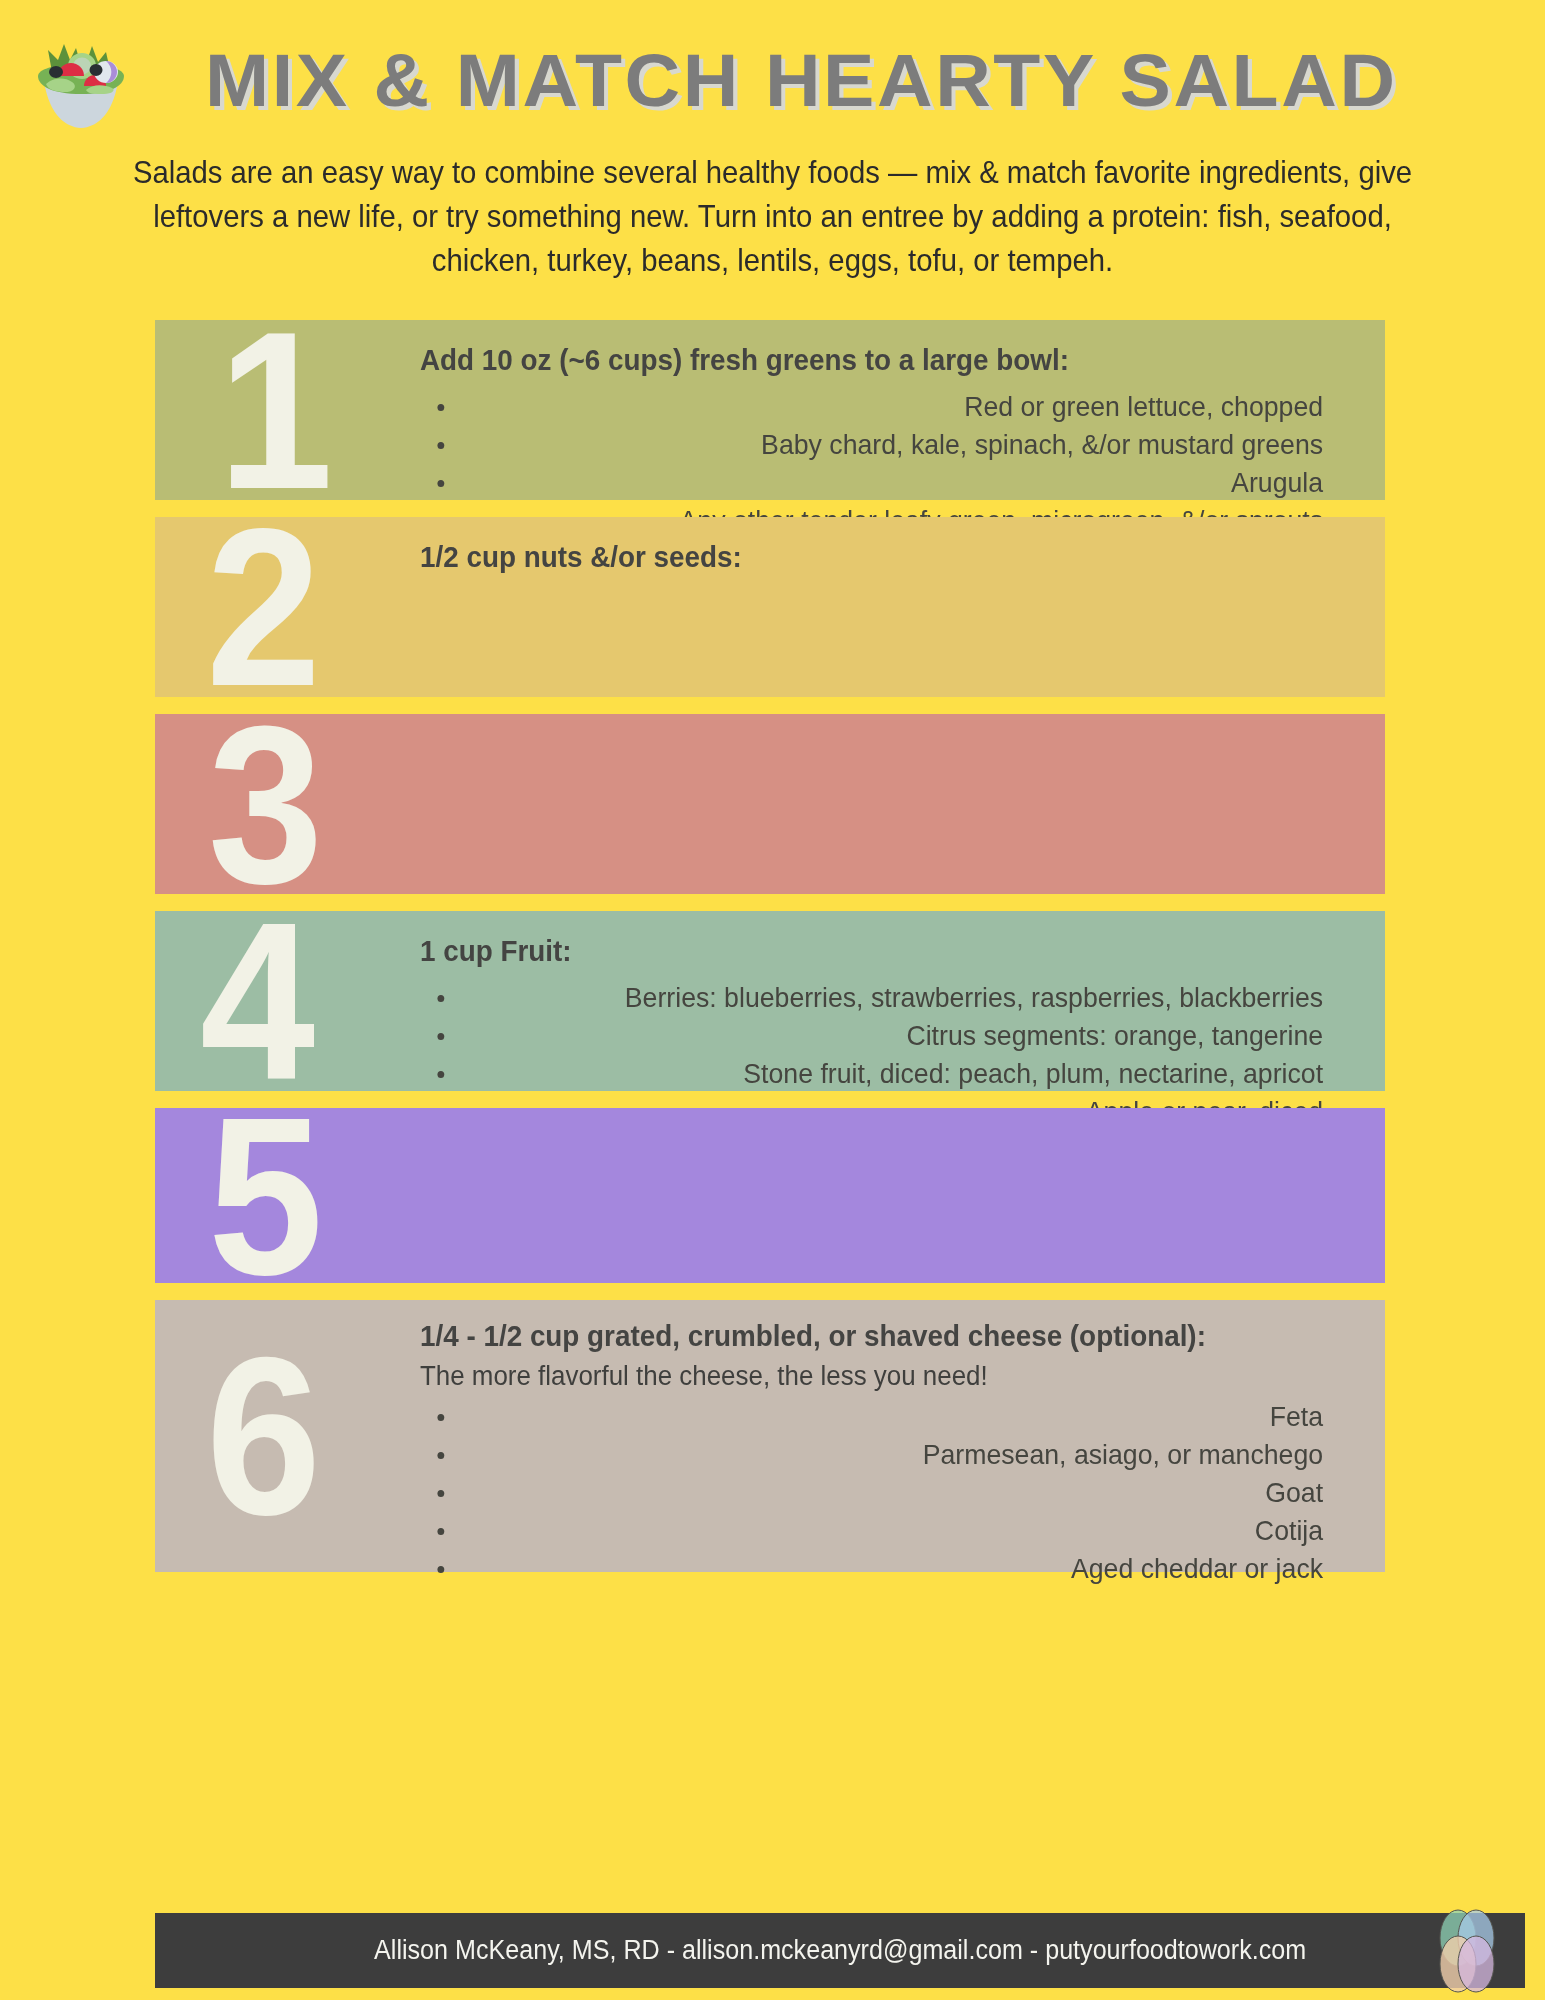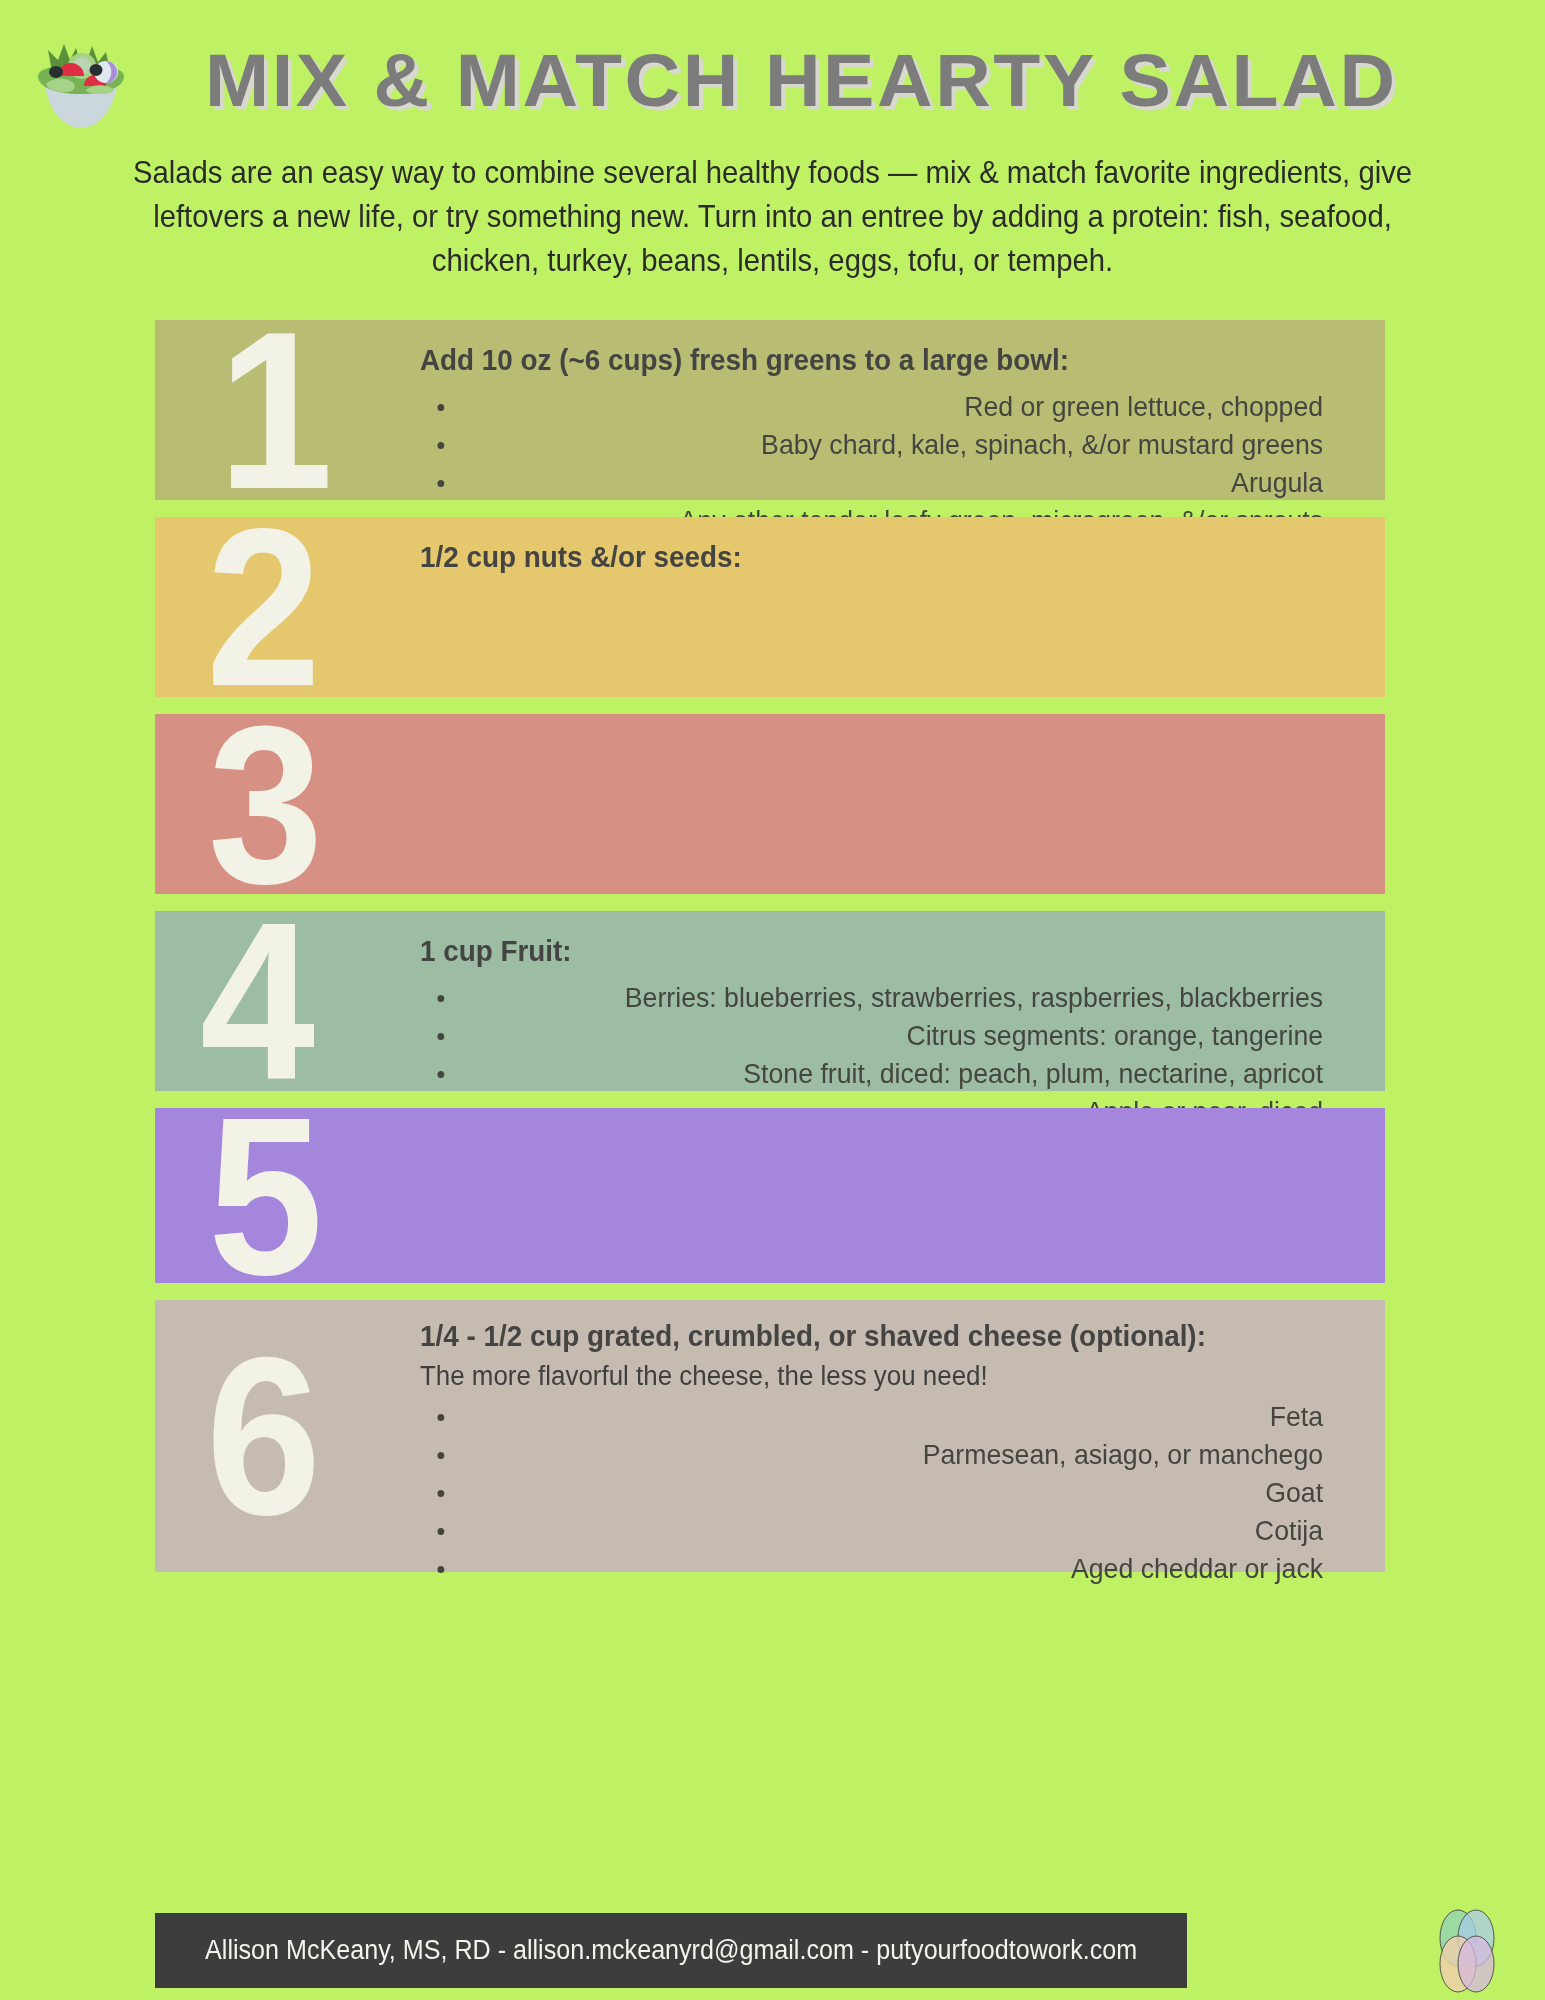--- a/index.html
+++ b/index.html
@@ -11,21 +11,21 @@
     height: 2000px;
     background: #f2f2e6;
     font-family: "Liberation Sans", sans-serif;
     color: #444442;
     overflow: hidden;
   }
   .page {
     position: relative;
     width: 1545px;
     height: 2000px;
-    background: #bef264;
+    background: #fde047;
   }
 
   
   .header {
     position: relative;
     height: 120px;
     padding-top: 22px;
     box-sizing: border-box;
   }
   .salad-icon {
@@ -184,21 +184,21 @@
 
   .band5 .content { padding-top: 26px; }
   .band6 .content { padding-top: 18px; }
   .band6 .sec-title { margin-bottom: 2px; }
 
   
   .footer {
     position: absolute;
     left: 155px;
     top: 1913px;
-    width: 1032px;
+    width: 1370px;
     height: 75px;
     background: #3d3d3d;
     display: flex;
     align-items: center;
     justify-content: center;
   }
   .footer-text {
     color: #f4f4ee;
     font-size: 27px;
     letter-spacing: 0px;

